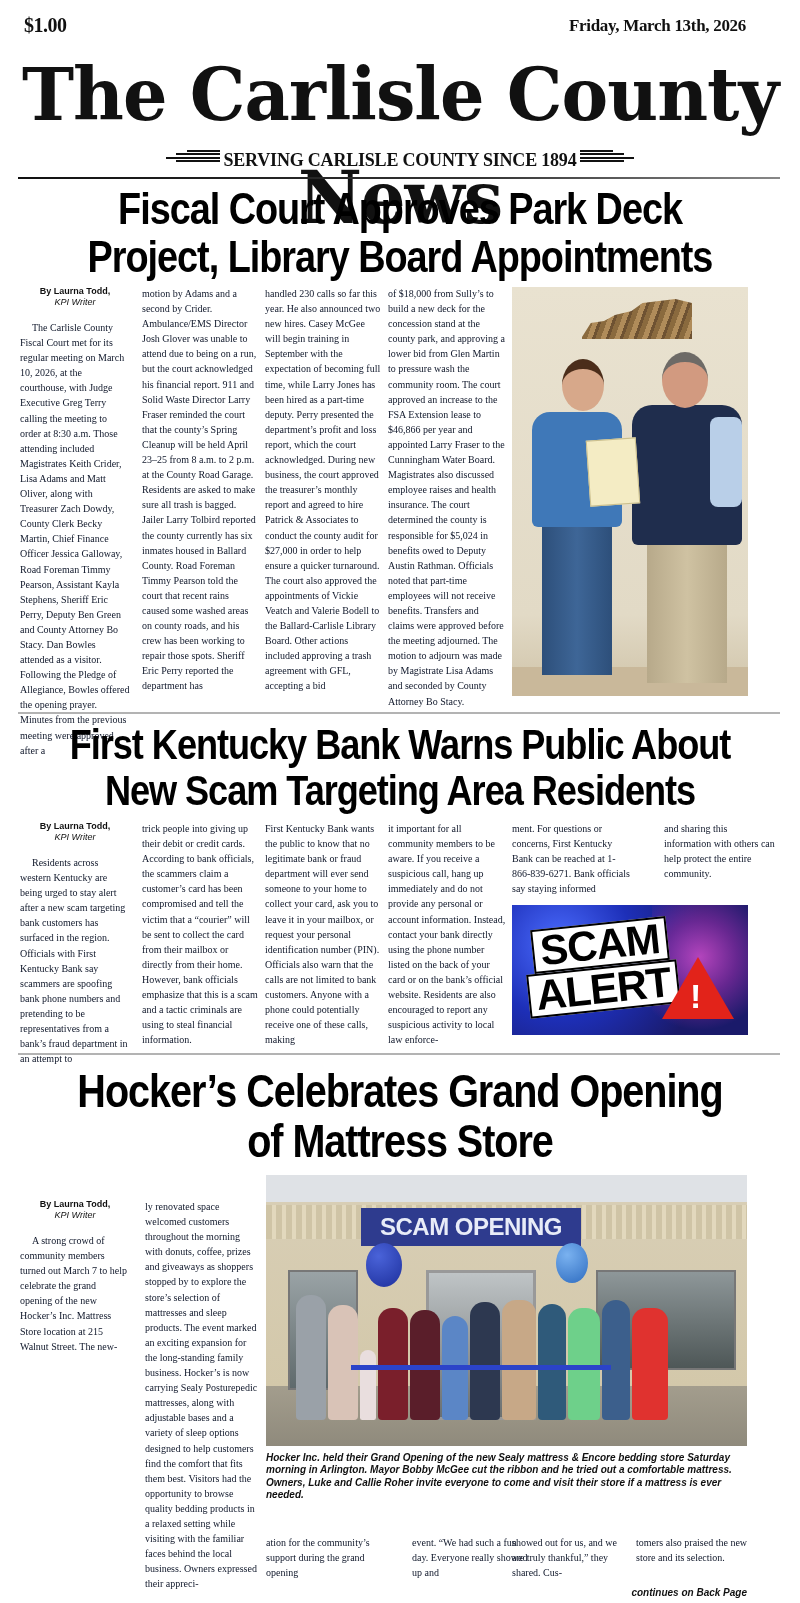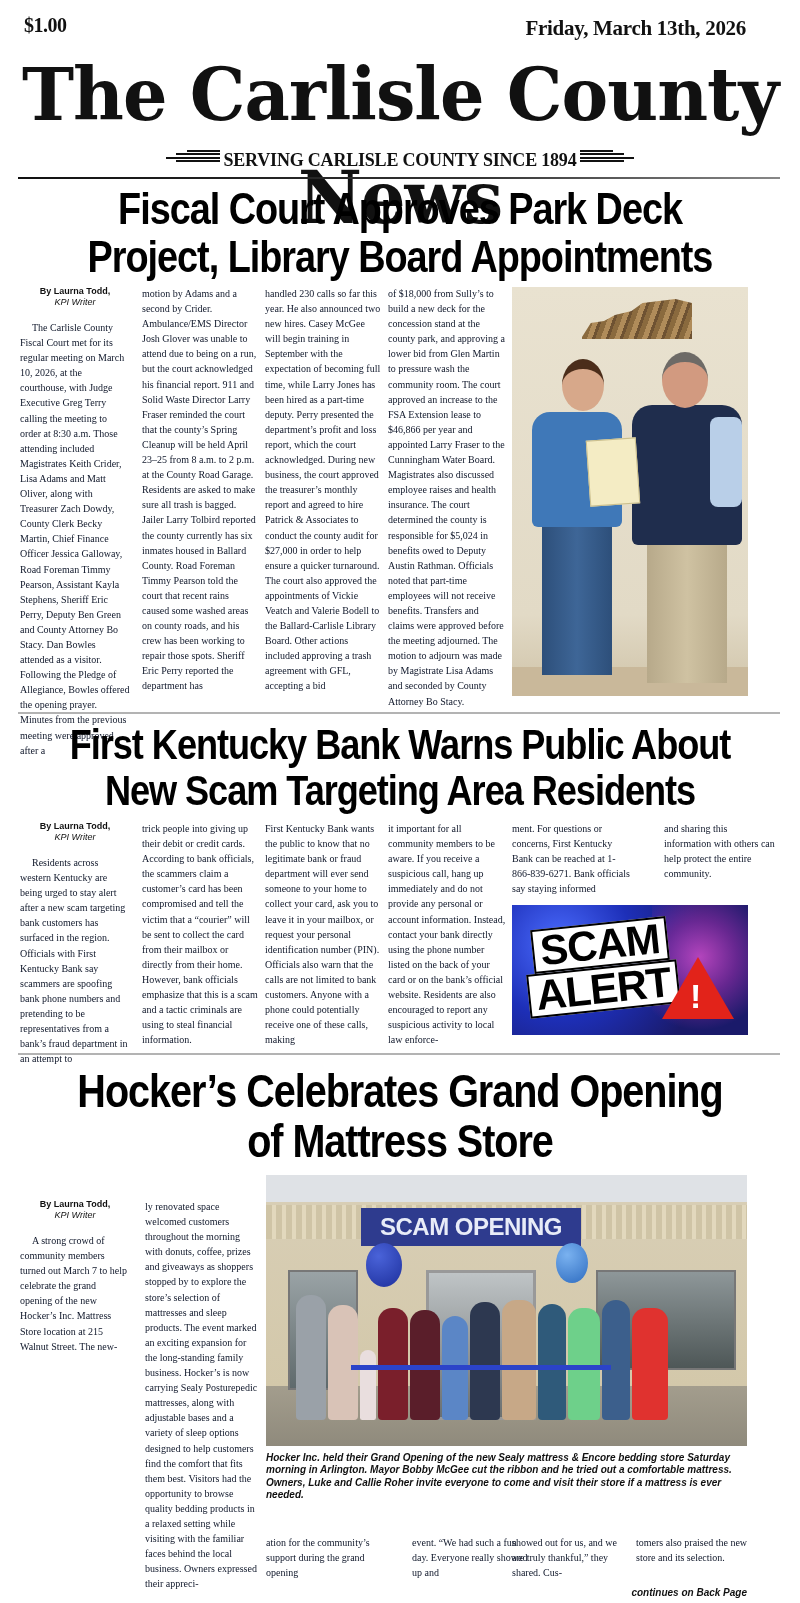--- a/index.html
+++ b/index.html
@@ -3,21 +3,21 @@
 <meta charset="utf-8">
 <style>
   * { box-sizing: border-box; margin: 0; padding: 0; }
   html, body { width: 800px; height: 1603px; background: #ffffff; overflow: hidden; }
   body { position: relative; font-family: "DejaVu Serif", serif; color: #111; }
 
   .abs { position: absolute; }
 
   
   .price { left: 24px; top: 14px; font-family: "Liberation Serif", serif; font-weight: bold; font-size: 20px; letter-spacing: -0.5px; }
-  .date { right: 54px; top: 16px; font-family: "Liberation Serif", serif; font-weight: bold; font-size: 21px; letter-spacing: -0.3px; }
+  .date { right: 54px; top: 16px; font-family: "Liberation Serif", serif; font-weight: bold; font-size: 17px; letter-spacing: -0.3px; }
   .nameplate { left: 0; top: 48px; width: 800px; text-align: center; font-family: "DejaVu Serif", serif; font-weight: bold; font-size: 70px; letter-spacing: -1px; line-height: 98px; transform: scaleY(1.05); }
   .tagline-wrap { left: 0; top: 150px; width: 800px; display: flex; justify-content: center; align-items: flex-start; gap: 4px; }
   .tagline { font-family: "Liberation Serif", serif; font-weight: bold; font-size: 18px; letter-spacing: -0.2px; white-space: nowrap; }
   .speedlines { width: 54px; height: 12px; display: flex; flex-direction: column; justify-content: space-between; }
   .speedlines span { display: block; height: 2px; background: #111; }
   .speedlines.left span { margin-left: auto; }
   .masthead-rule { left: 18px; top: 177px; width: 762px; height: 2px; background: linear-gradient(90deg, #111 0%, #333 60%, #888 100%); }
 
   .section-rule { left: 18px; width: 762px; height: 2px; background: #b3b3b3; }
 

